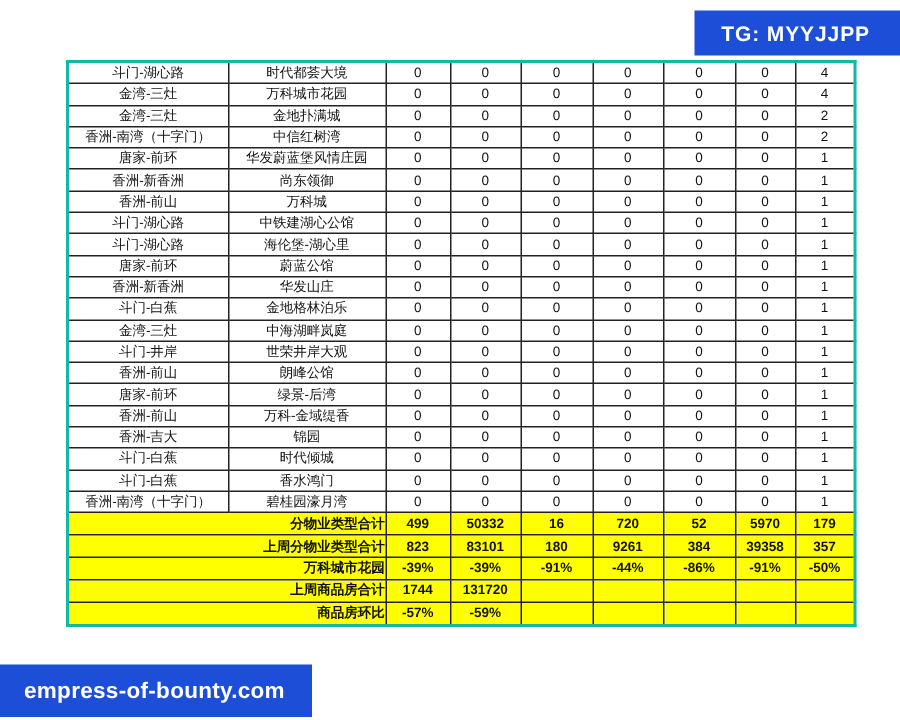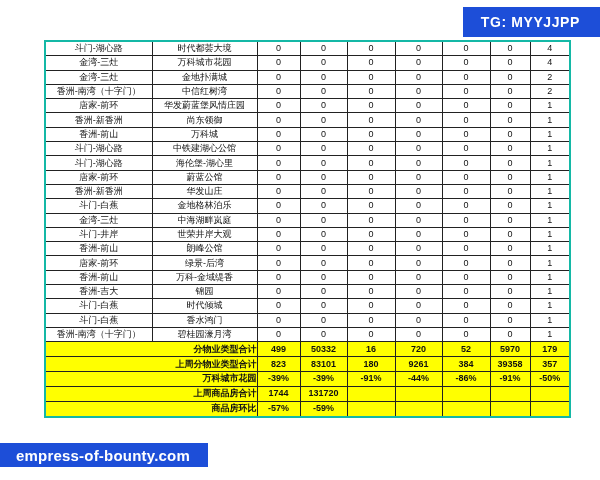--- a/index.html
+++ b/index.html
@@ -22,21 +22,21 @@
   #top-badge {
     top: 7px; right: 0;
     height: 30px;
     padding: 0 20px 0 18px;
     font-size: 14px;
     font-weight: bold;
     letter-spacing: 0.6px;
   }
   #bottom-badge {
     left: 0; top: 443px;
-    height: 24px;
+    height: 35px;
     padding: 0 18px 0 16px;
     font-size: 15px;
     font-weight: bold;
     letter-spacing: 0.2px;
   }
   table.sales {
     position: absolute;
     left: 44px; top: 40px;
     width: 525px;
     border-collapse: collapse;

